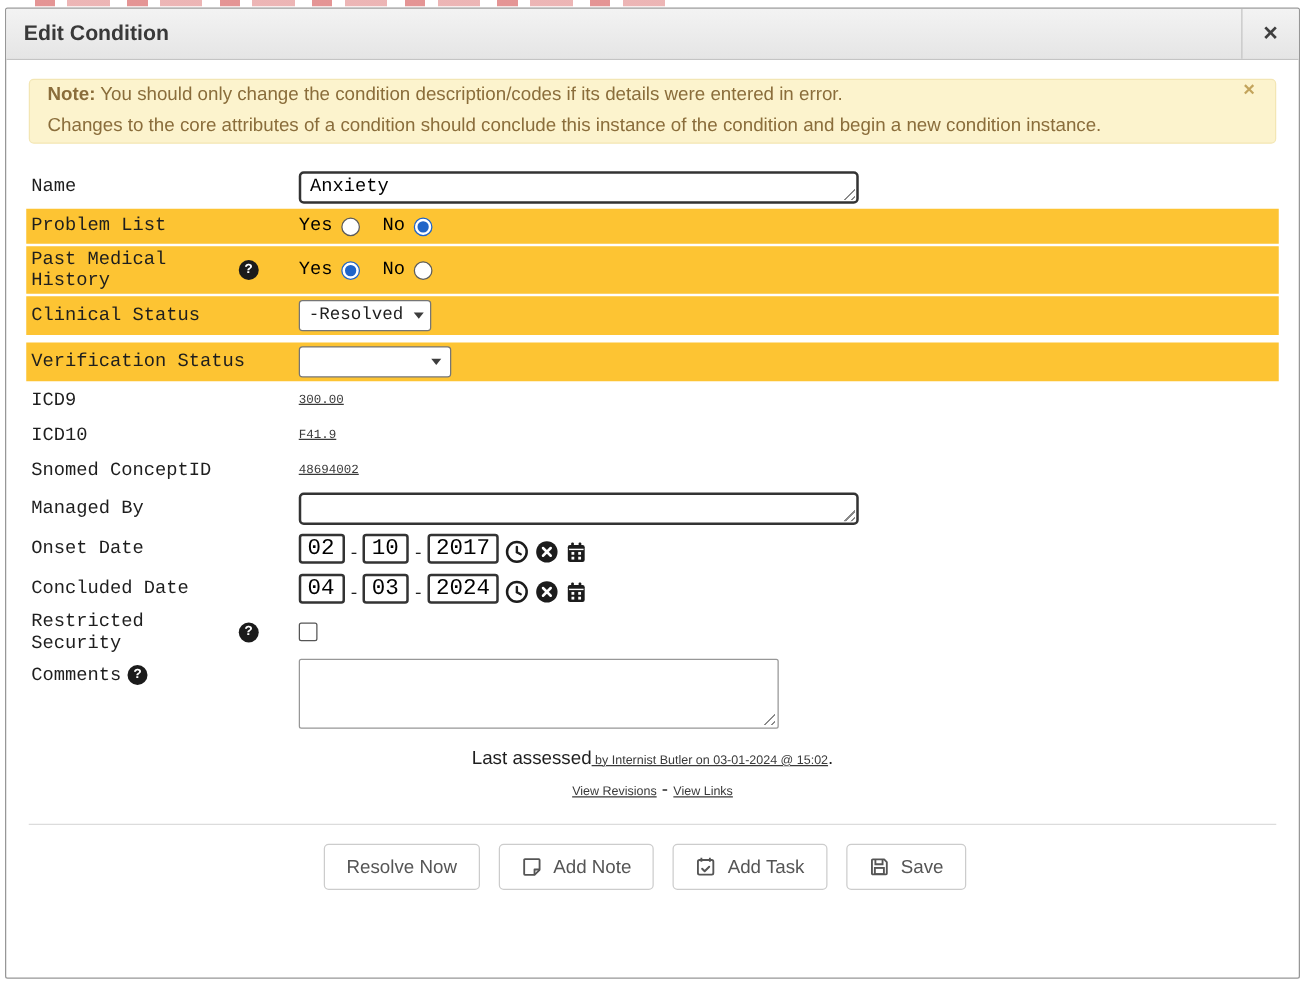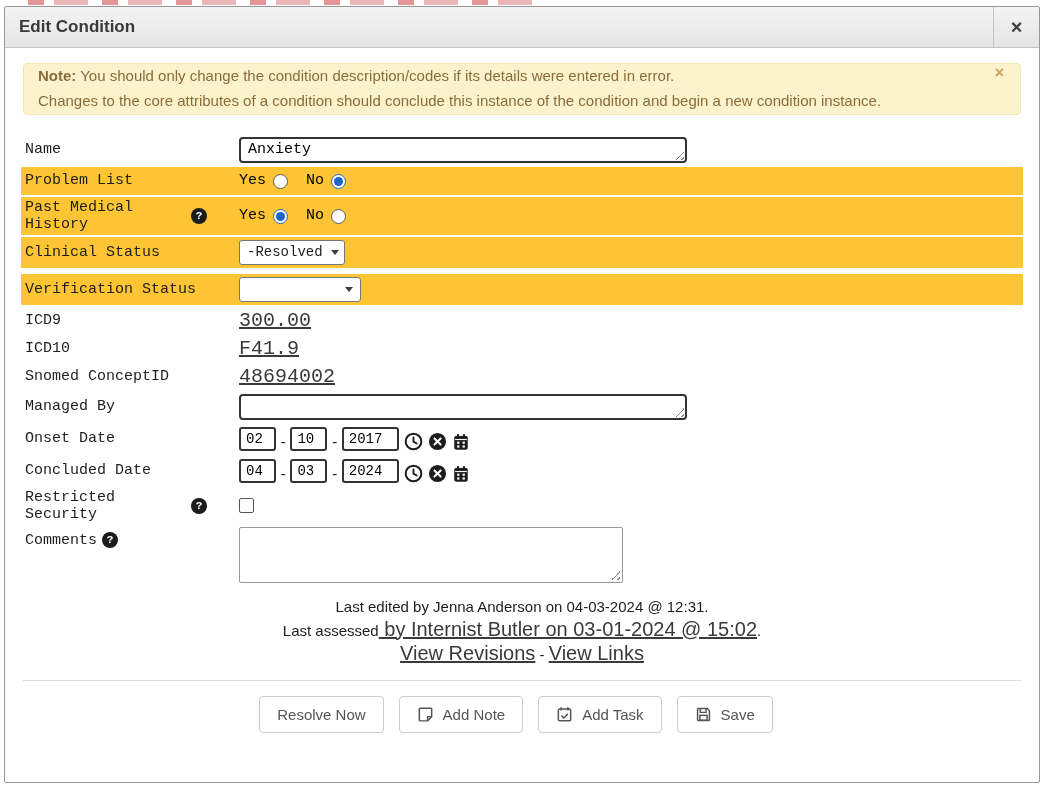--- a/index.html
+++ b/index.html
@@ -57,24 +57,24 @@
     border-radius: 50%; background: #1f64c8; }
 
   .select { height: 25px; border: 1px solid #767676; border-radius: 3px; background: #fff;
     display: inline-flex; align-items: center; padding: 0 7px; cursor: pointer; }
   .select .select-value { font-size: 14px; color: #1e1e1e; flex: 1; white-space: pre; }
   .select-arrow { width: 0; height: 0; border-left: 4.5px solid transparent;
     border-right: 4.5px solid transparent; border-top: 5.5px solid #3d3d3d; margin-left: 8px; flex: none; }
   .select.clinical { width: 106px; }
   .select.verification { width: 122px; }
 
-  .link { color: #3a3a3a; text-decoration: underline; font-size: 20px; cursor: pointer; white-space: pre-wrap; }
+  .link { color: #3a3a3a; text-decoration: underline; font-size: 10px; cursor: pointer; white-space: pre-wrap; }
 
   .date-input { height: 24px; border: 2px solid #333; border-radius: 3px; padding: 0 5px;
-    font-size: 14px; font-family: inherit; }
+    font-size: 18px; font-family: inherit; }
   .date-input.d2 { width: 37px; }
   .date-input.d4 { width: 57px; }
   .dash { margin: 0 3px; font-size: 14px; color: #1e1e1e; }
   .date-icon { display: inline-flex; align-items: center; margin-left: 5px; cursor: pointer; }
   .date-icon:first-of-type { margin-left: 10px; }
 
   .checkbox { width: 15px; height: 15px; border: 1.6px solid #555; border-radius: 2px;
     background: #fff; display: inline-block; cursor: pointer; }
 
   .row.comments-row { align-items: flex-start; }
@@ -293,21 +293,20 @@
             <span class="input-wrap">
               <textarea class="comments-box" style=""></textarea>
               <span class="grip"></span>
             </span>
           </div>
         </div>
 
       </div>
 
       <div class="meta">
-        <div>Last edited by Jenna Anderson on 04-03-2024 @ 12:31.</div>
         <div>
           <span>Last assessed</span><a class="link"> by Internist Butler on 03-01-2024 @ 15:02</a><span>.</span>
         </div>
         <div>
           <a class="link">View Revisions</a><span> - </span><a class="link">View Links</a>
         </div>
       </div>
 
       <div class="divider"></div>
 

